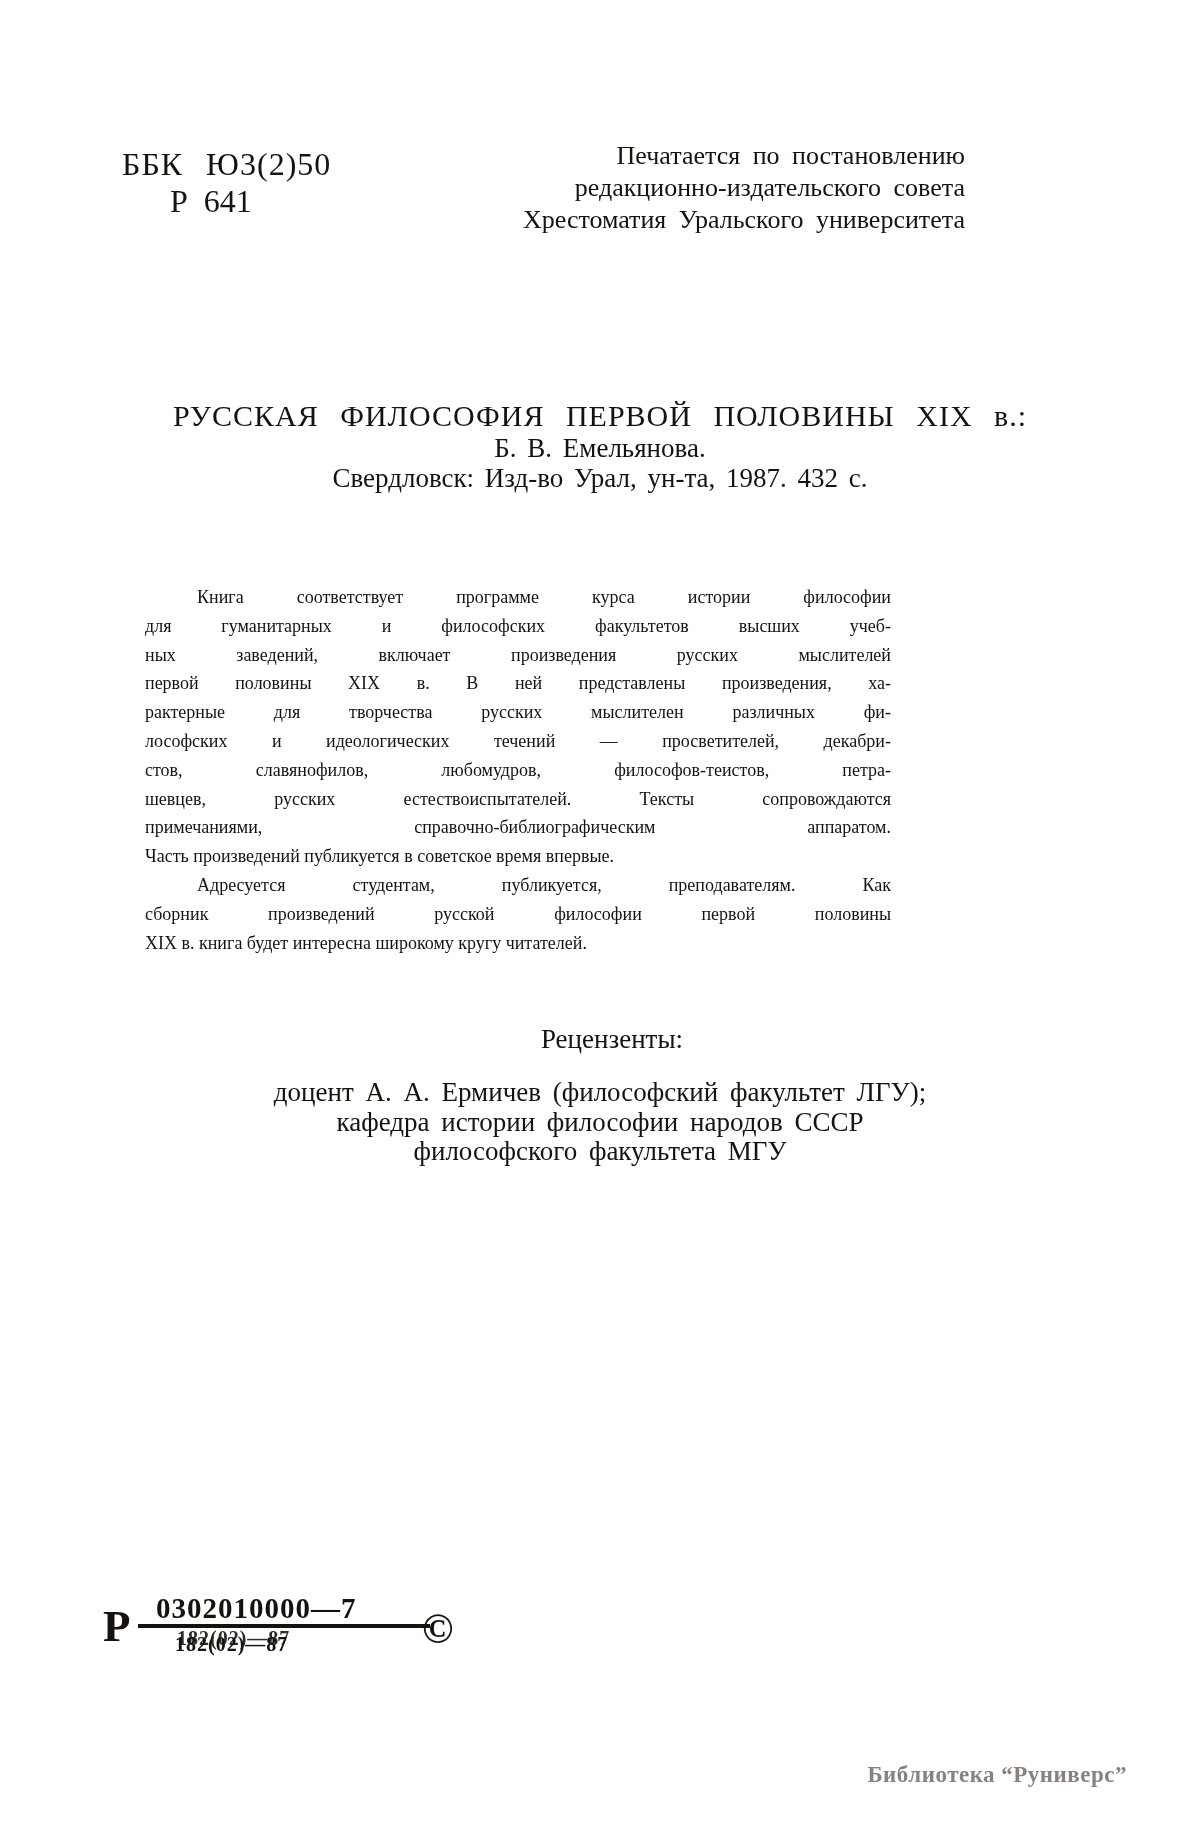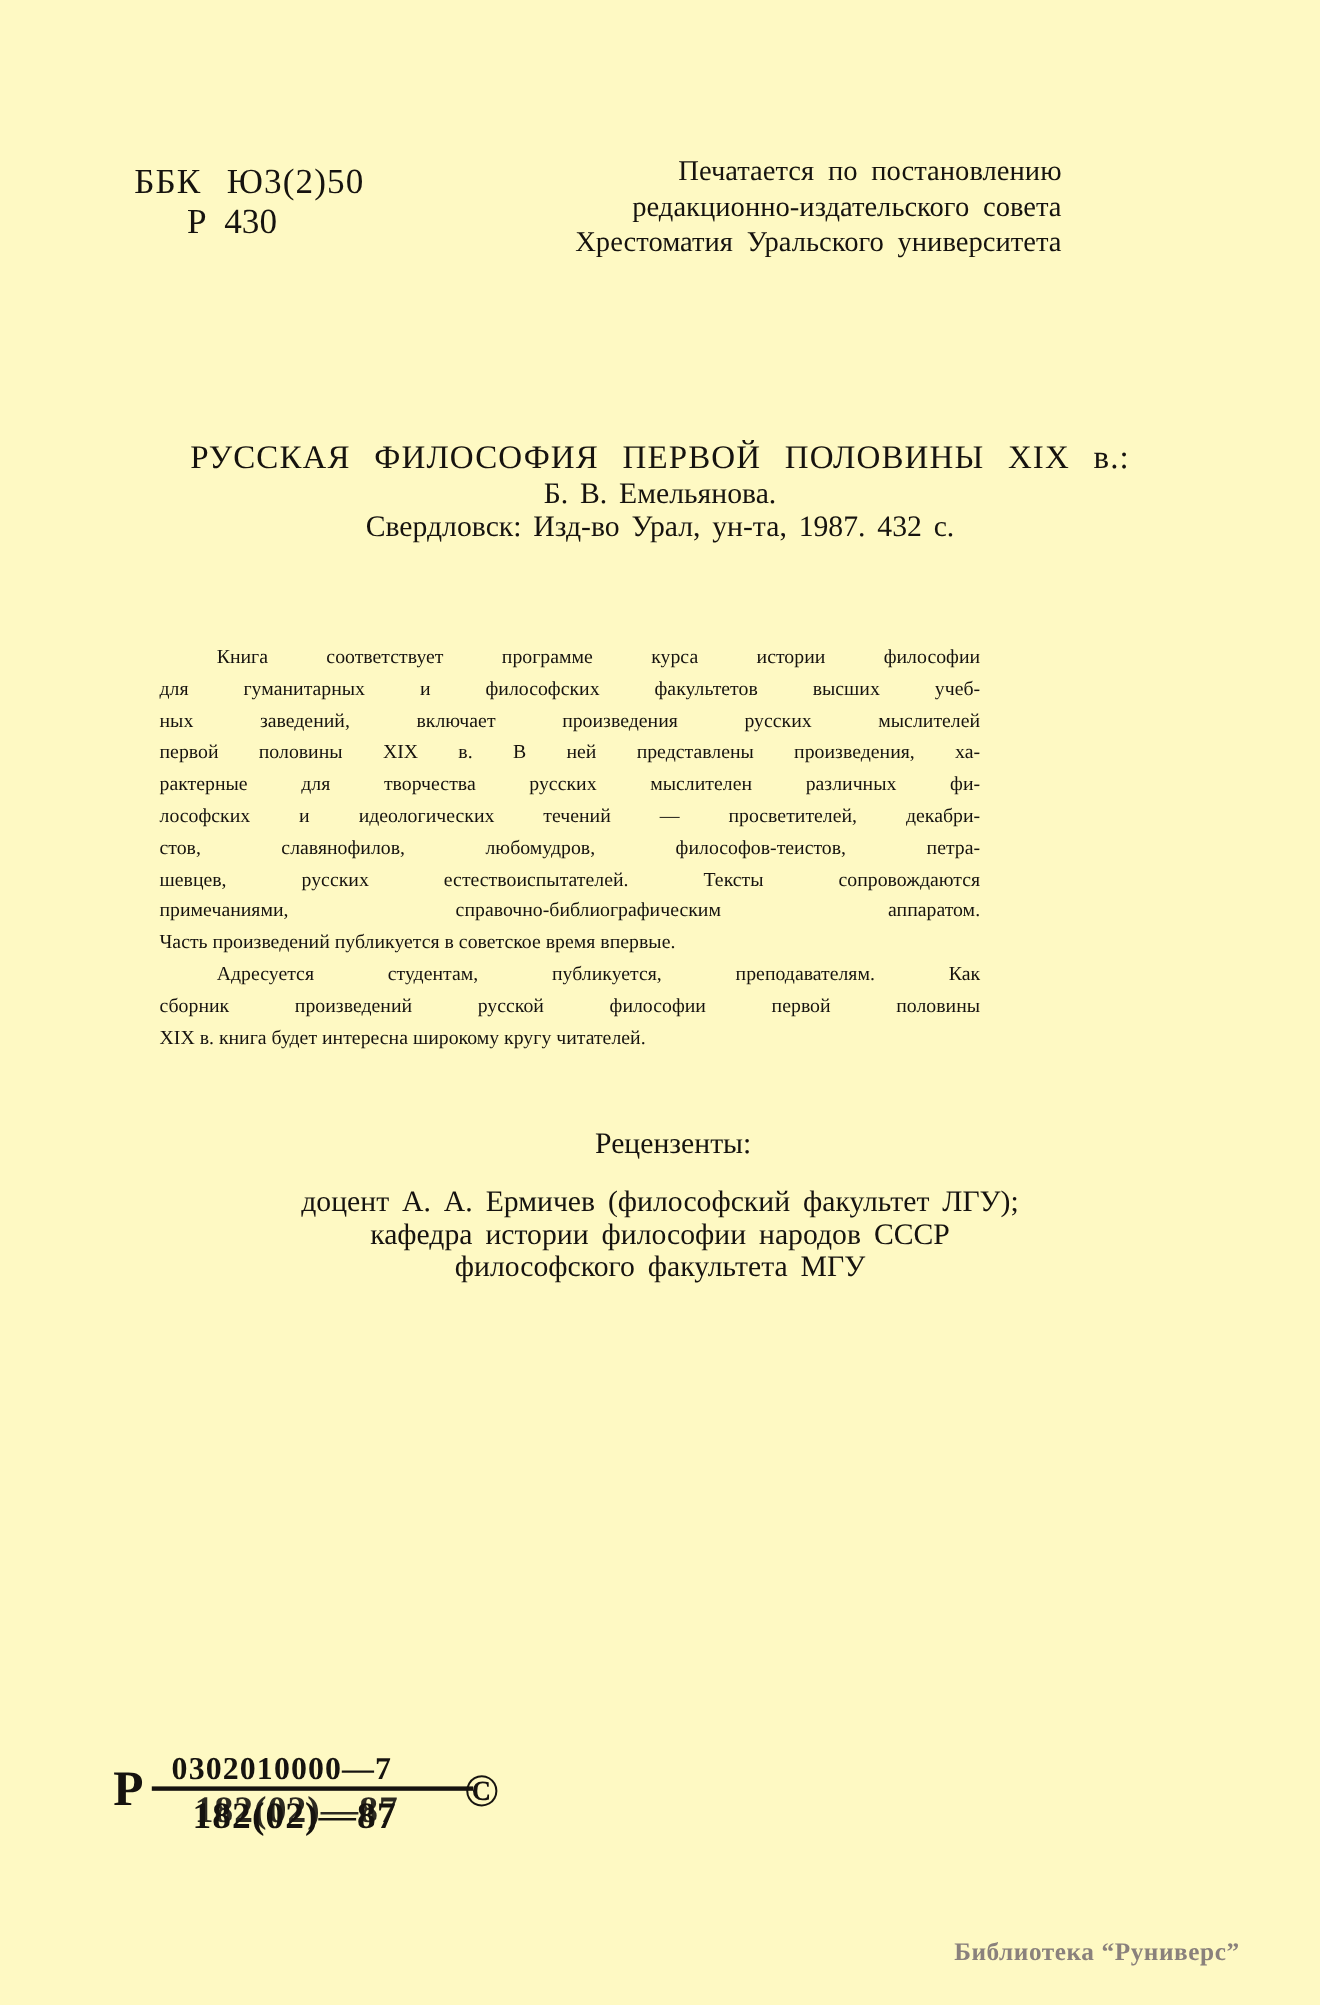--- a/index.html
+++ b/index.html
@@ -38,39 +38,39 @@
     text-align:center; font-size:27px; line-height:29.5px; word-spacing:5px; }
 
   
   .series-letter { position:absolute; left:103px; top:1604px;
     font-size:45px; line-height:45px; font-weight:bold; }
   .frac-num { position:absolute; left:156px; top:1592px;
     font-size:29px; font-weight:bold; letter-spacing:1px; }
   .frac-rule { position:absolute; left:138px; top:1624px; width:292px; height:4px;
     background:#16130f; }
   .frac-den { position:absolute; left:175px; top:1633px;
-    font-size:34px; font-weight:bold; letter-spacing:1px;
+    font-size:20px; font-weight:bold; letter-spacing:1px;
     text-shadow:2px -6px 0 rgba(22,19,15,0.9); }
   .copyright-symbol { position:absolute; left:422px; top:1608px;
     font-size:42px; line-height:42px; font-weight:bold; }
   .copyright-text { position:absolute; left:458px; top:1611px;
     font-size:29px; font-weight:bold; word-spacing:6px; }
 
   
   .watermark { position:absolute; right:73px; top:1762px;
     font-size:23px; font-weight:bold; letter-spacing:0.5px; }
 </style>
 </head>
 <body>
 
-<div class="page" style="background: #fef9c3; color: rgb(22, 19, 15);">
+<div class="page" style="background: #ffffff; color: rgb(22, 19, 15);">
 
   <div class="bbk">
     <div class="bbk-l1">ББК Ю3(2)50</div>
-    <div class="bbk-l2">Р 430</div>
+    <div class="bbk-l2">Р 641</div>
   </div>
 
   <div class="imprint-note">
     <div>Печатается по постановлению</div>
     <div>редакционно-издательского совета</div>
     <div>Хрестоматия Уральского университета</div>
   </div>
 
   <div class="title-block">
     <div class="title-main">РУССКАЯ ФИЛОСОФИЯ ПЕРВОЙ ПОЛОВИНЫ XIX в.:</div>

